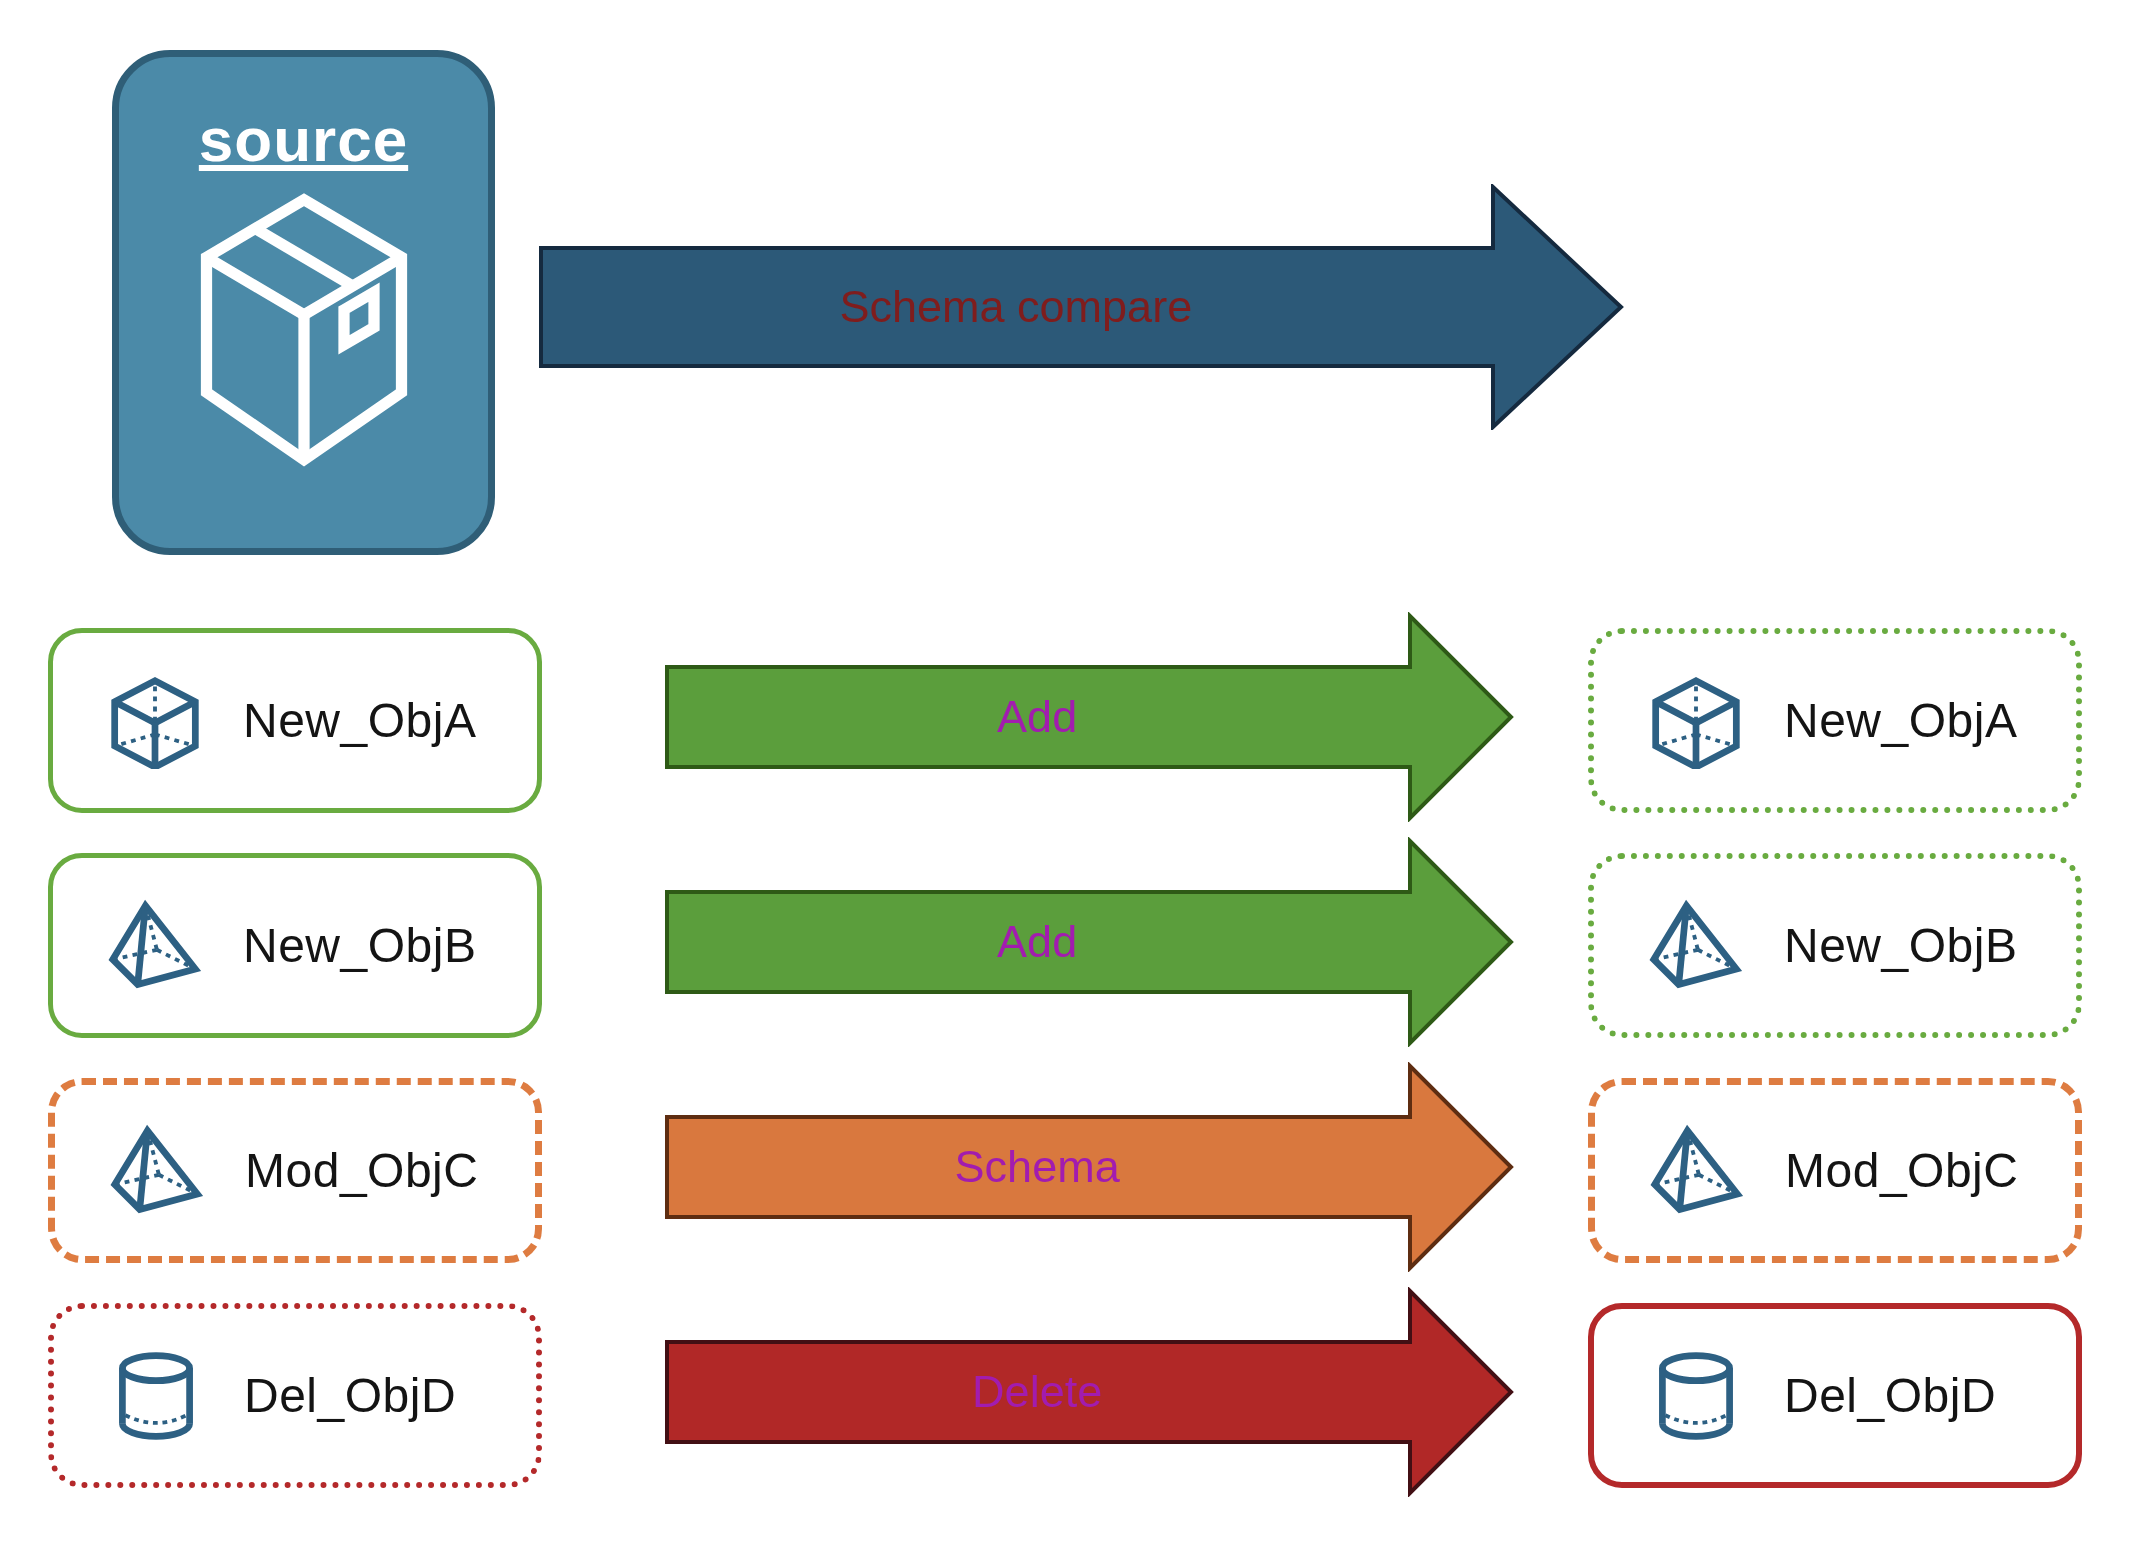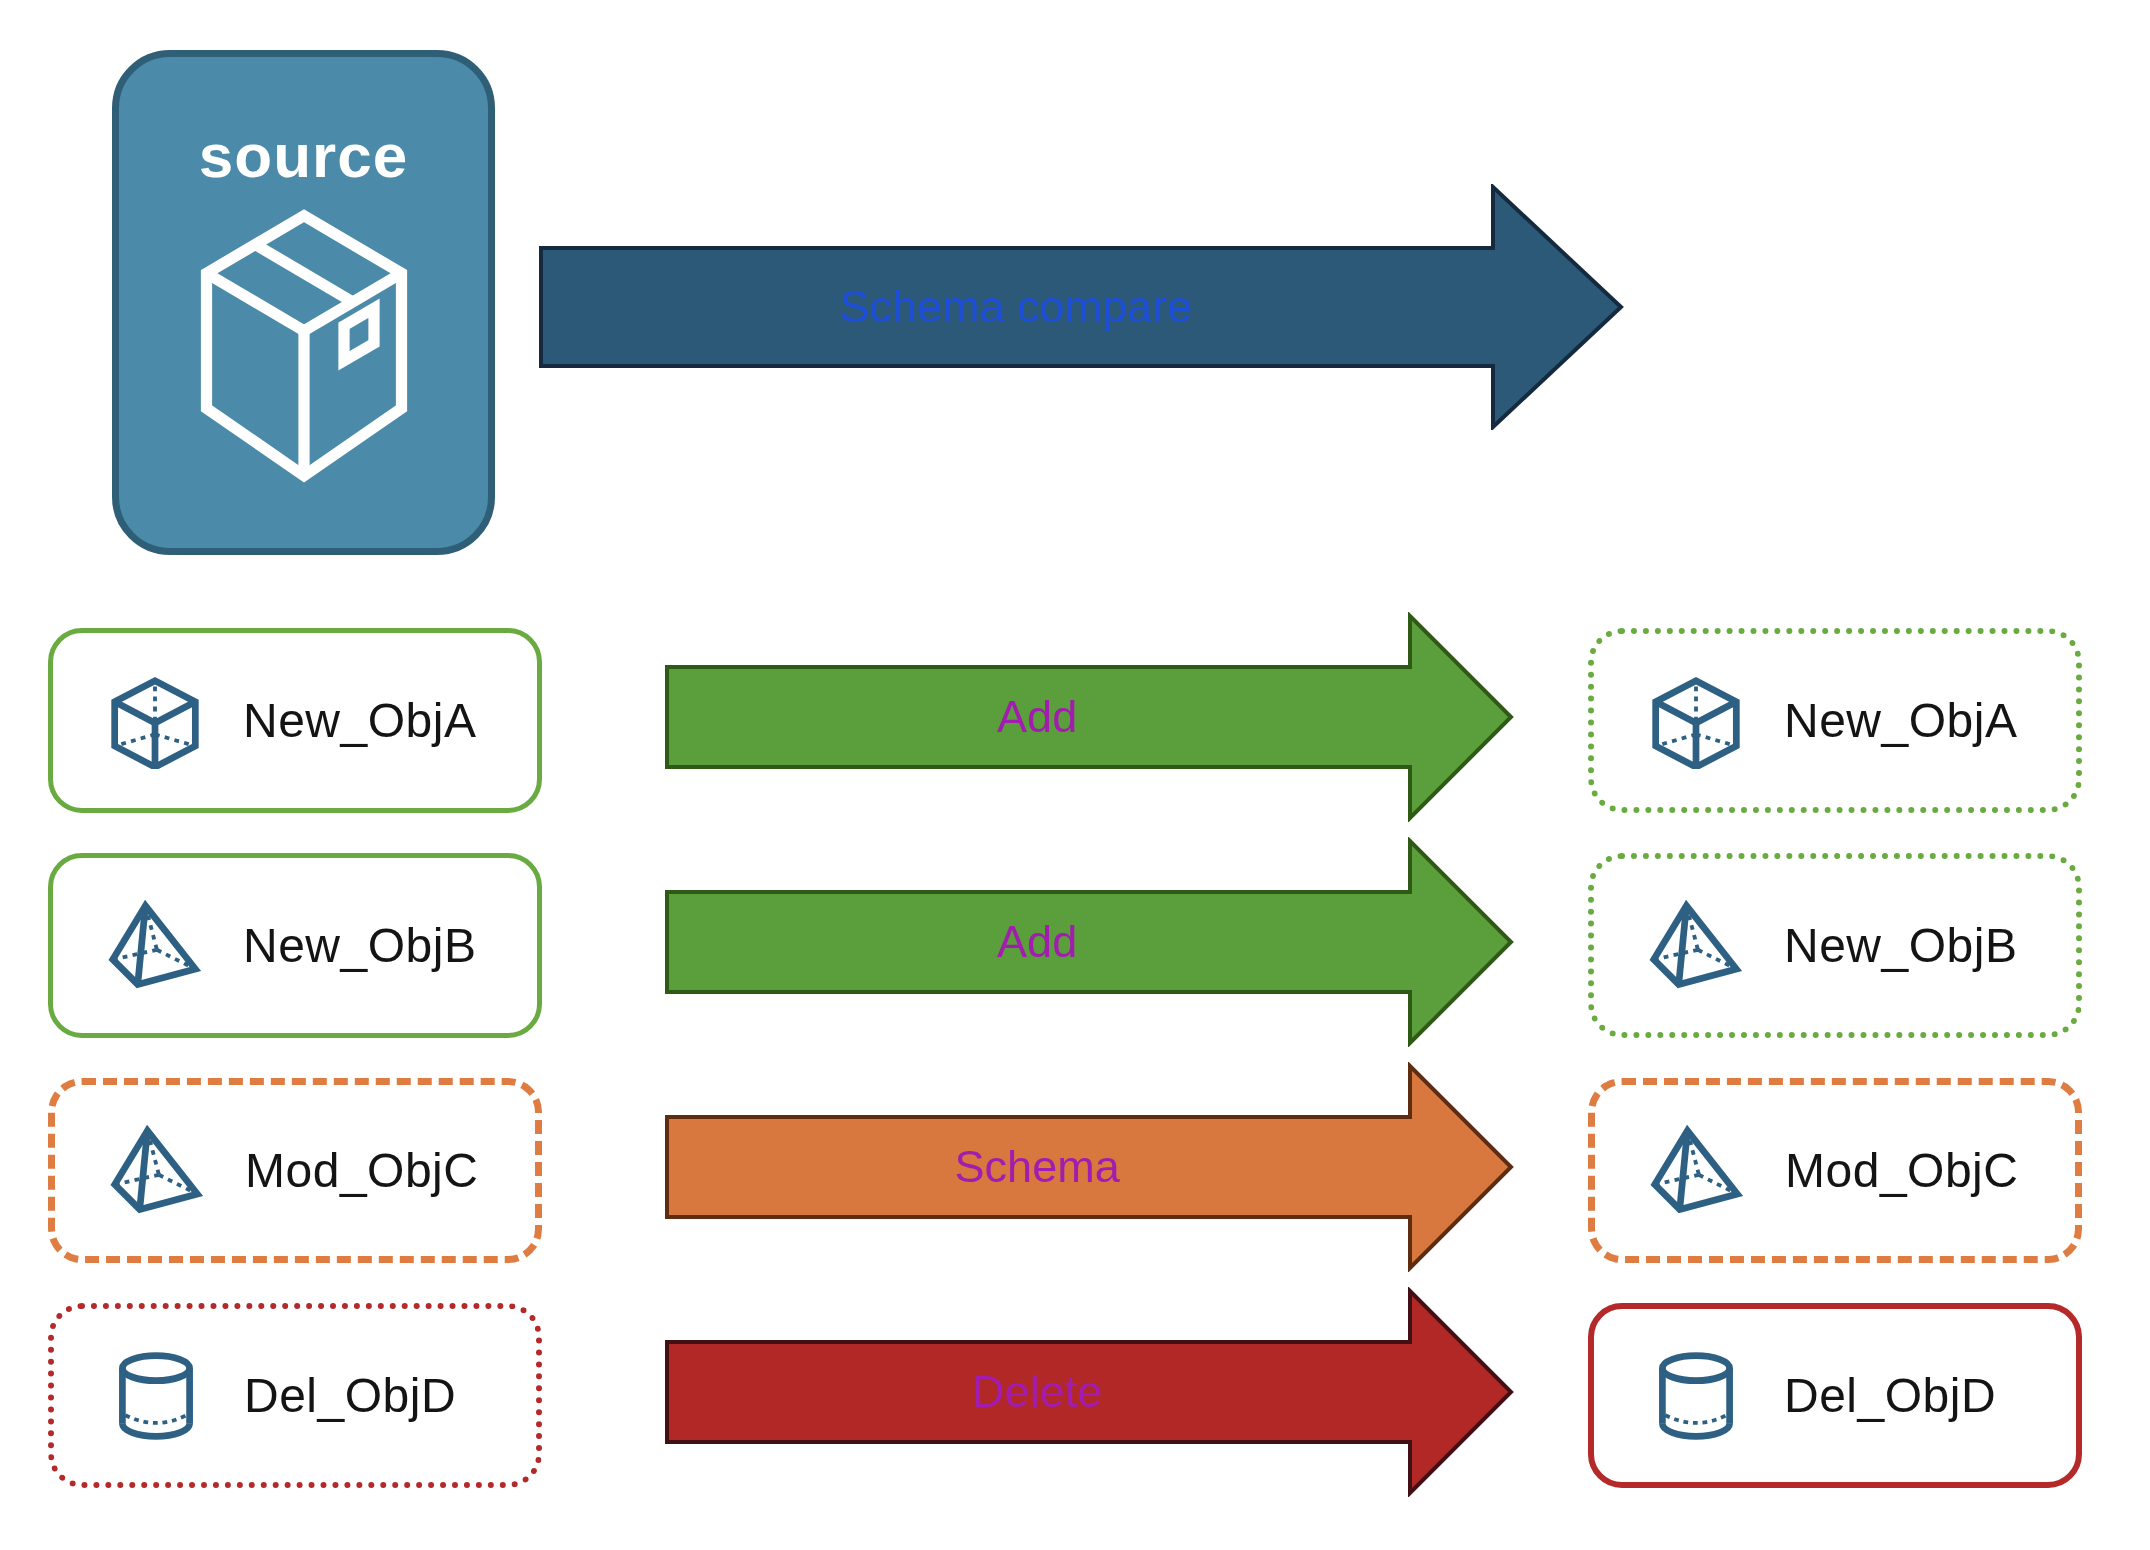--- a/index.html
+++ b/index.html
@@ -14,36 +14,37 @@
   .panel {
     position: absolute;
     background: var(--panel-fill);
     border: 7px solid var(--panel-border);
     border-radius: 58px;
     box-sizing: border-box;
   }
   .panel-source { left:112px; top:50px; width:383px; height:505px; }
   .panel-target { left:1658px; top:50px; width:382px; height:480px; }
   .panel-title {
-    margin-top: 68px;
+    margin-top: 52px;
     text-align: center;
     color: #ffffff;
     font-size: 62px;
     font-weight: bold;
     letter-spacing: 1px;
     line-height: 1.0;
+    text-decoration: underline;
   }
   .panel-icon { display:block; margin: 16px auto 0 auto; color:#ffffff; }
   
   .big-arrow { position:absolute; left:538px; top:184px; width:1086px; height:246px; }
   .big-arrow svg polygon { fill: var(--schema-arrow-fill); stroke: var(--schema-arrow-border); stroke-width:4; }
   .big-arrow-label {
     position:absolute; left:0; top:0; width:88%; height:100%;
     display:flex; align-items:center; justify-content:center;
-    color:#1d4ed8; font-size:45px;
+    color:#7f1d1d; font-size:45px;
   }
   .row-arrow { position:absolute; width:850px; height:210px; }
   .row-arrow svg { display:block; }
   .row-arrow-label {
     position:absolute; left:0; top:0; width:87.8%; height:100%;
     display:flex; align-items:center; justify-content:center;
     color:#a21caf; font-size:45px;
   }
   .arrow-green  polygon { fill: var(--add-green);     stroke: var(--add-green-border);     stroke-width:4; }
   .arrow-orange polygon { fill: var(--update-orange); stroke: var(--update-orange-border); stroke-width:4; }

